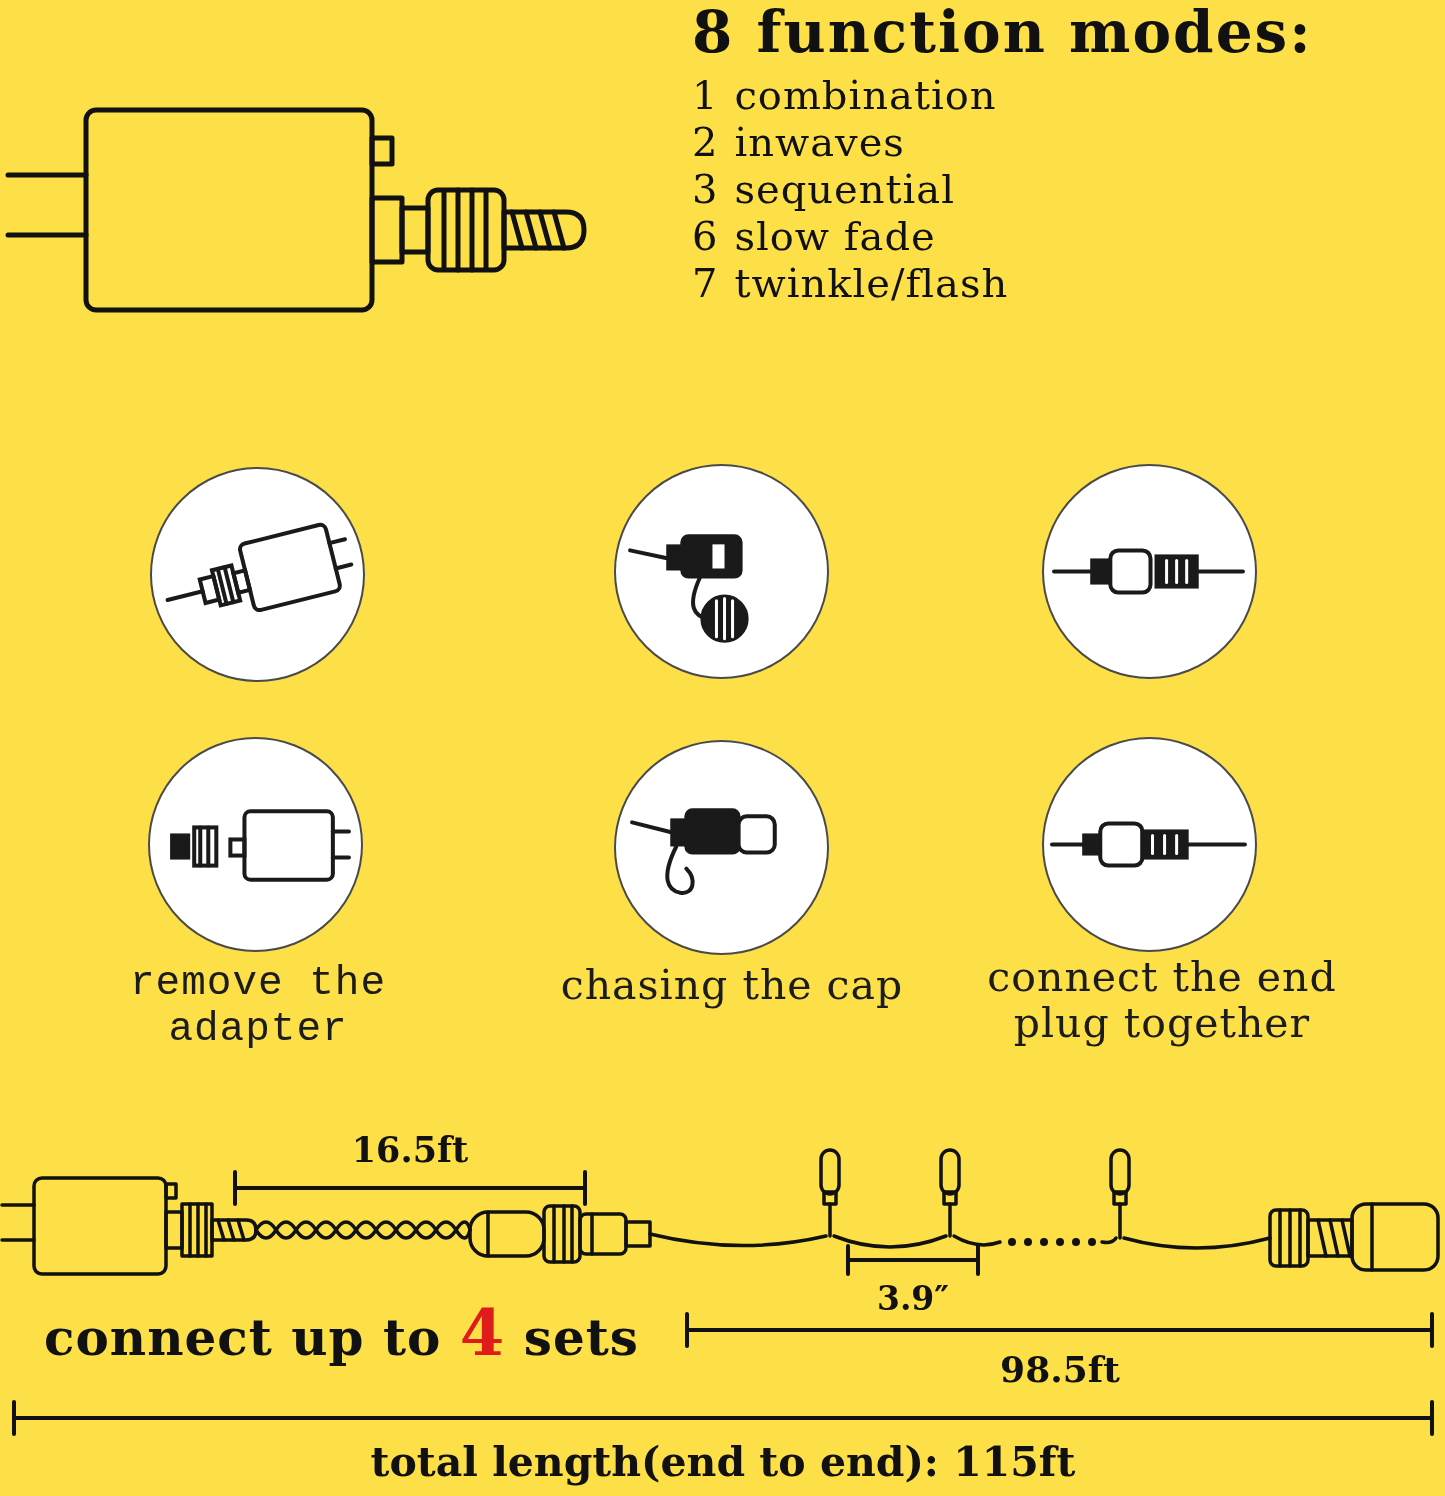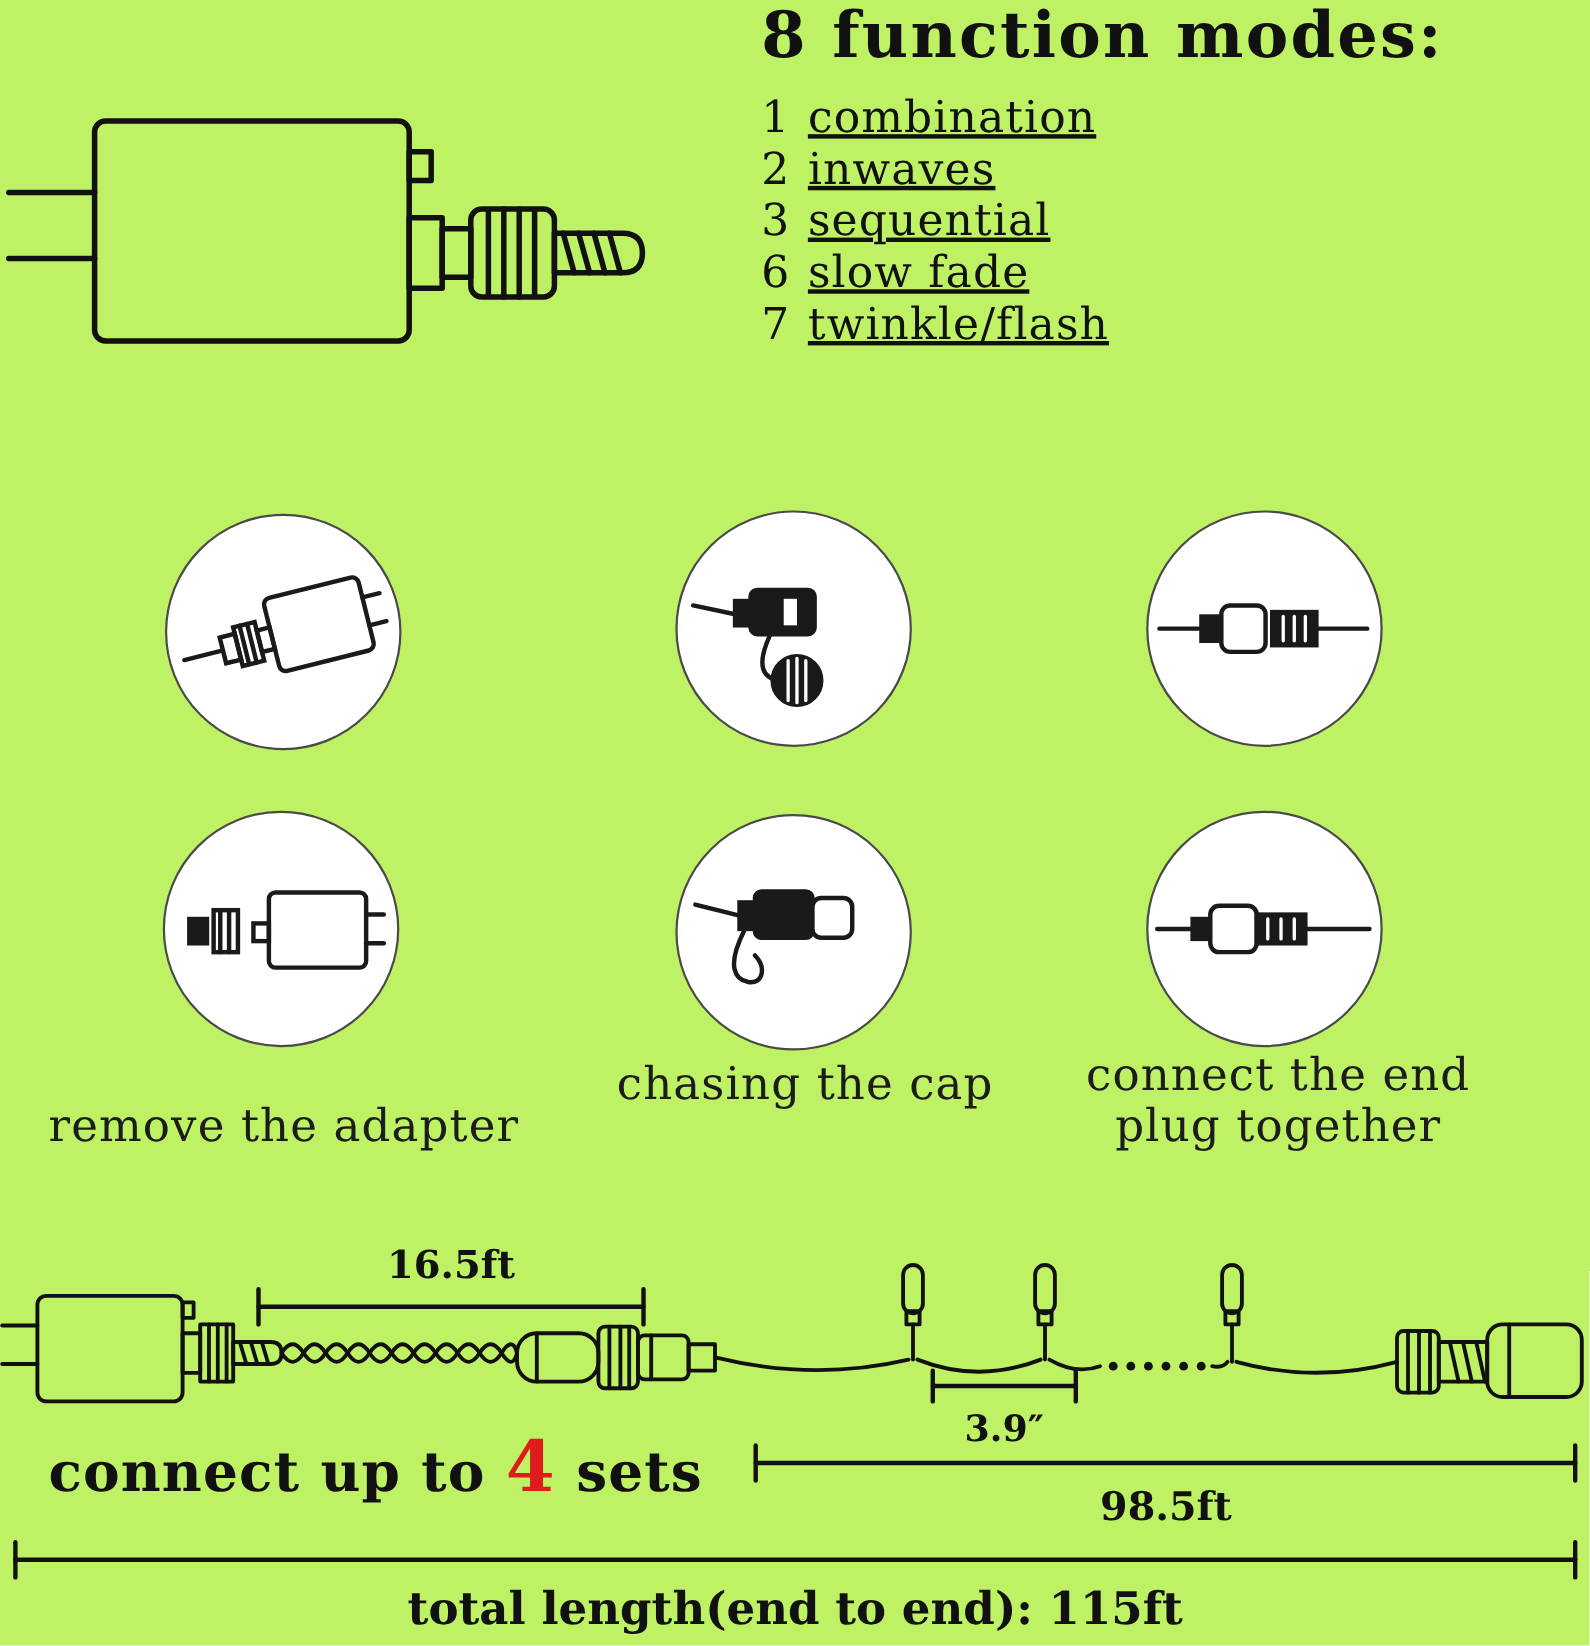--- a/index.html
+++ b/index.html
@@ -1,37 +1,37 @@
 <!DOCTYPE html>
 <html><head>
 <meta charset="utf-8">
 <style>
   * { box-sizing: border-box; margin: 0; padding: 0; }
   html, body { background: #ffffff; }
   .page {
     position: relative;
     width: 1445px;
     height: 1496px;
-    background: #bef264;
+    background: #fde047;
     font-family: "DejaVu Serif", serif;
     color: #111111;
     overflow: hidden;
   }
   
   .adapter-art { position: absolute; left: 0px; top: 80px; width: 620px; height: 260px; }
 
   
   .modes { position: absolute; left: 692px; top: 2px; width: 700px; }
   .modes-title {
     font-size: 58px;
     font-weight: bold;
     letter-spacing: 2px;
     line-height: 60px;
   }
-  .modes-list { list-style: none; margin-top: 22px; text-decoration: underline; }
+  .modes-list { list-style: none; margin-top: 10px; }
   .modes-list li {
     font-size: 40px;
     line-height: 47px;
     letter-spacing: 1px;
   }
   .mode-num { display: inline-block; min-width: 26px; margin-right: 16px; }
 
   
   .step-circle {
     position: absolute;
@@ -50,21 +50,21 @@
 
   
   .caption {
     position: absolute;
     text-align: center;
     font-size: 41px;
     line-height: 46px;
     color: #1c1c1c;
     letter-spacing: 1px;
   }
-  .cap1 { left: 38px;  top: 1000px; width: 440px; }
+  .cap1 { left: 38px;  top: 960px; width: 440px; font-family: Liberation Mono, monospace; }
   .cap2 { left: 522px; top: 962px; width: 420px; }
   .cap3 { left: 952px; top: 954px; width: 420px; }
 
   
   .schematic { position: absolute; left: 0; top: 1100px; width: 1445px; height: 396px; }
   .schematic text { font-family: "DejaVu Serif", serif; fill: #111; }
 
   .connect-line {
     position: absolute;
     left: 44px; top: 1308px;

